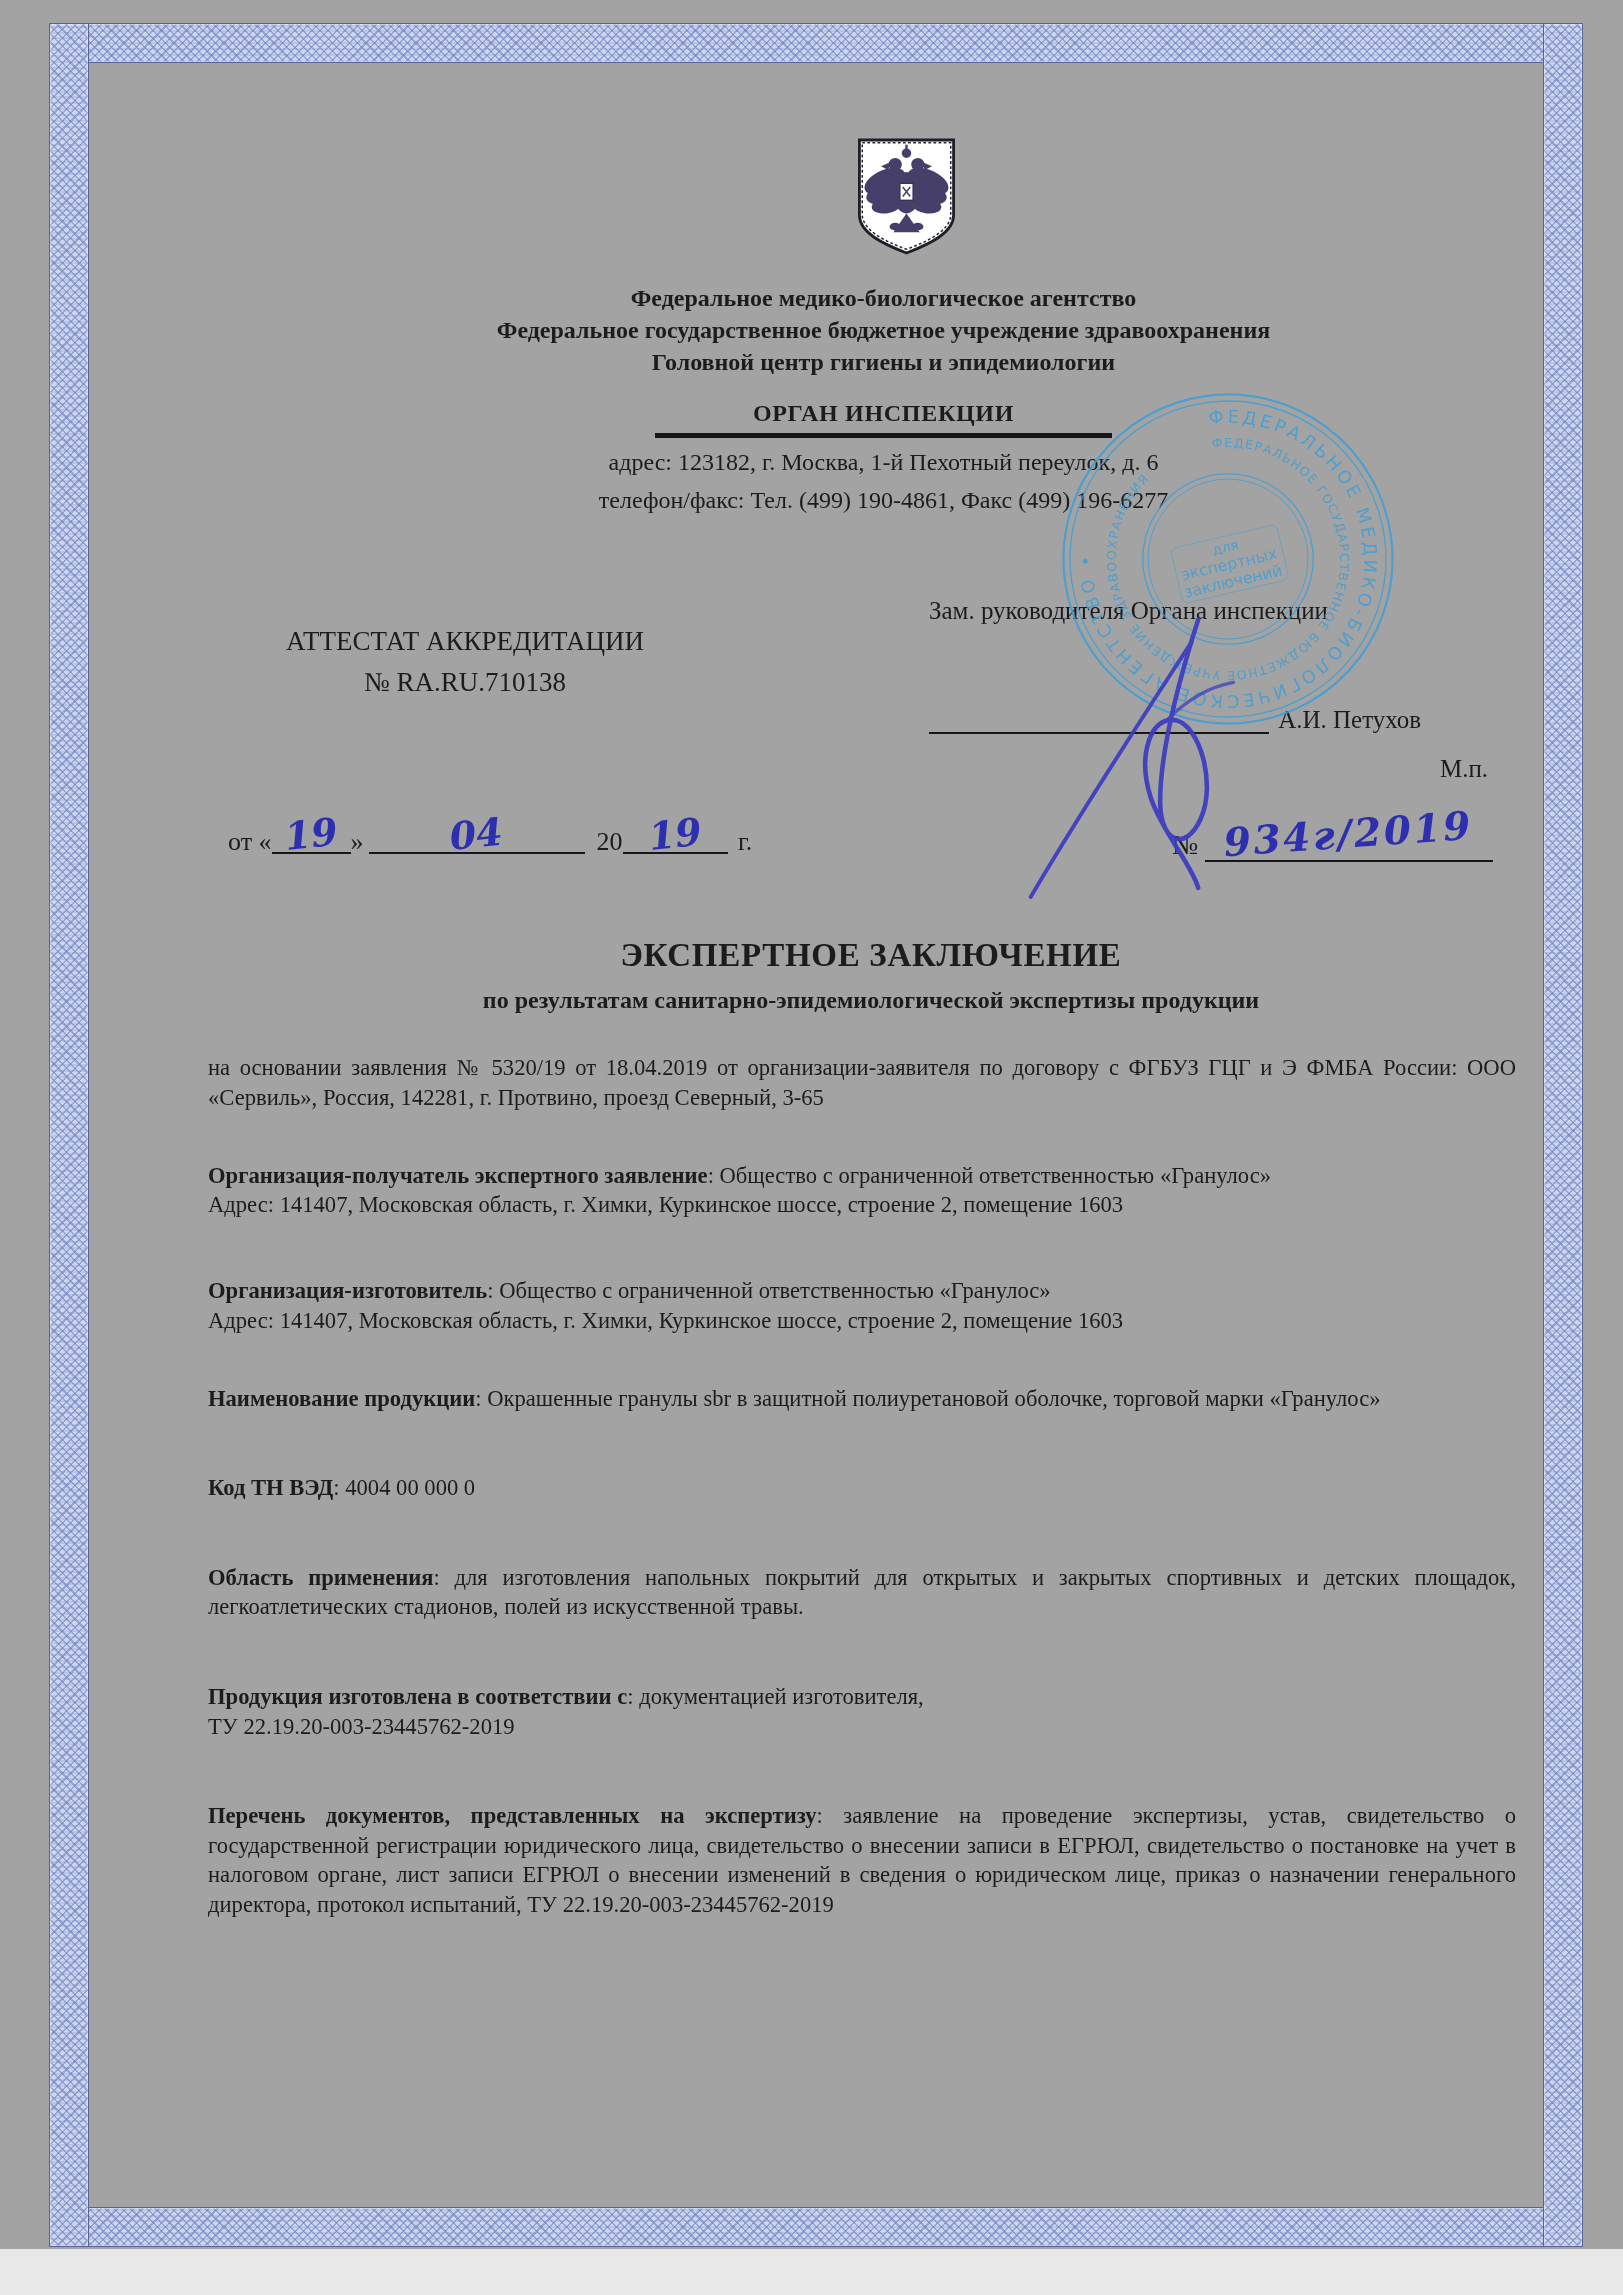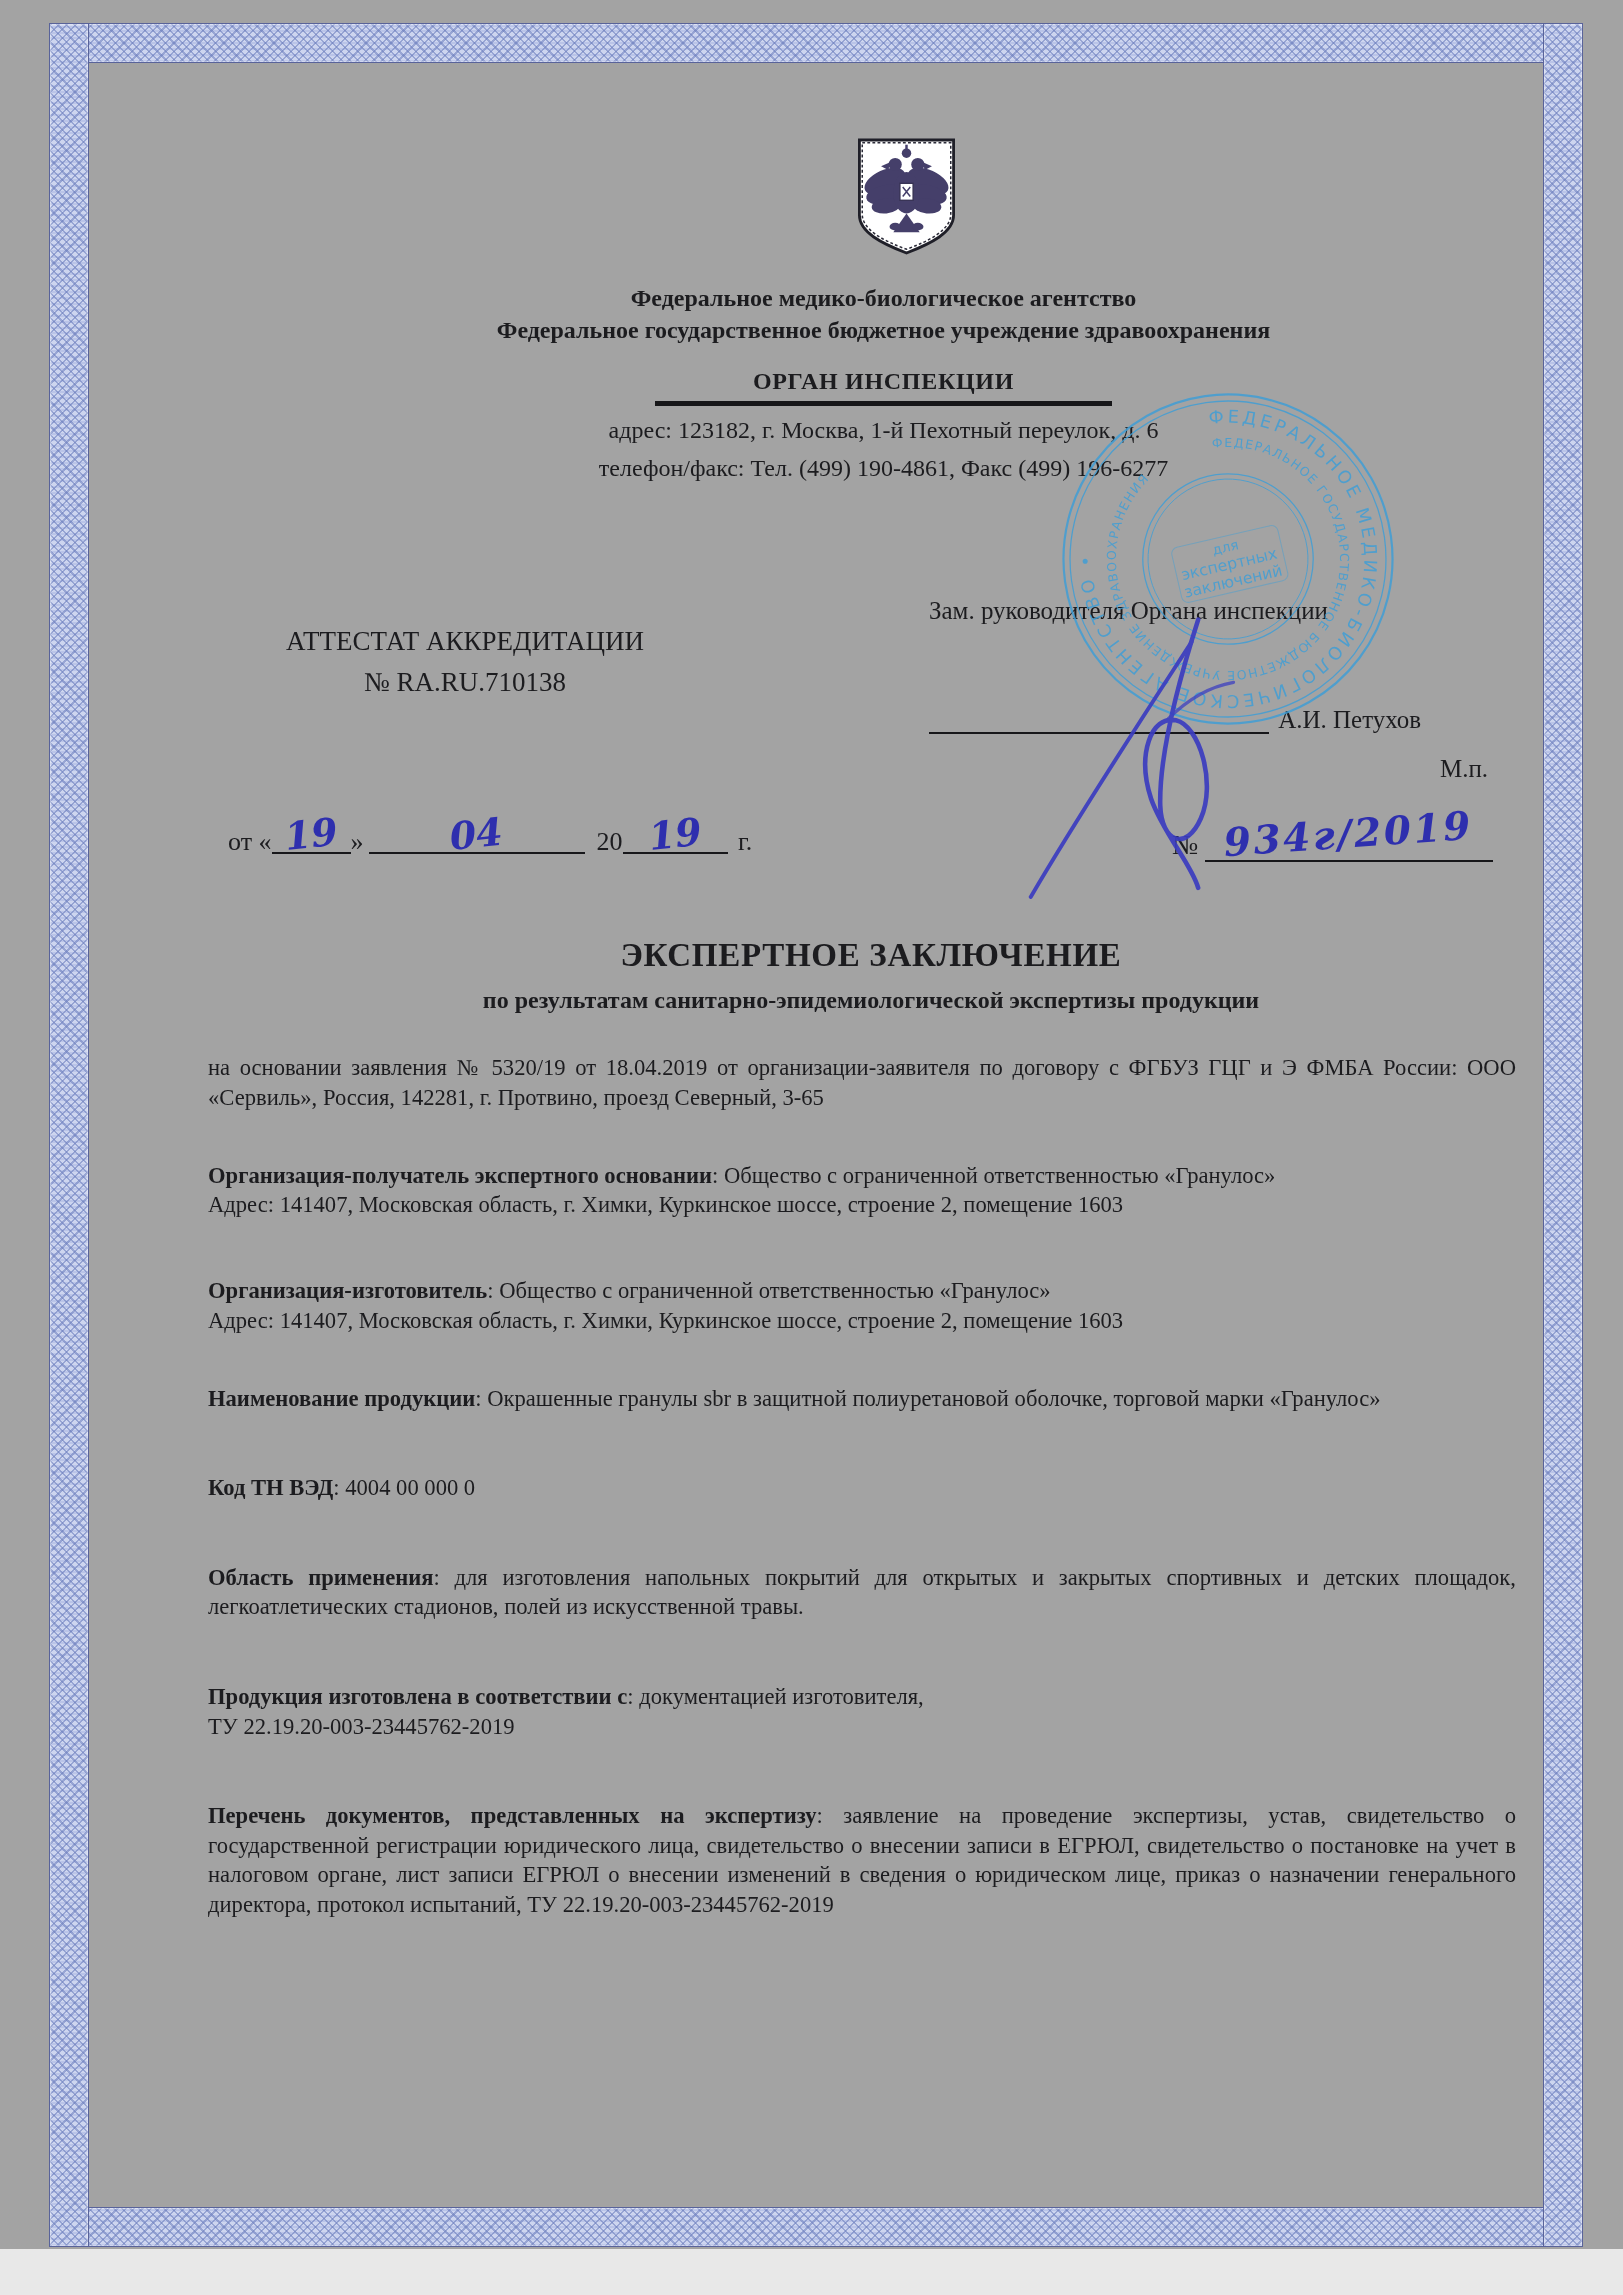--- a/index.html
+++ b/index.html
@@ -127,20 +127,21 @@
       <ellipse cx="48" cy="100" rx="6" ry="4"></ellipse>
       <ellipse cx="72" cy="100" rx="6" ry="4"></ellipse>
     </g>
     <rect x="53" y="54" width="14" height="18" fill="#ffffff" stroke="#353052" stroke-width="1.4"></rect>
     <path d="M56,58 l8,10 M64,58 l-8,10" stroke="#453f6a" stroke-width="1.6"></path>
   </svg>
 
   <div class="header-block">
     <div>Федеральное медико-биологическое агентство</div>
     <div>Федеральное государственное бюджетное учреждение здравоохранения</div>
+    <div>Головной центр гигиены и эпидемиологии</div>
     <div>
       <span class="organ-title">ОРГАН ИНСПЕКЦИИ</span>
     </div>
     <div class="contact-block">
       <div class="contact-line">адрес: 123182, г. Москва, 1-й Пехотный переулок, д. 6</div>
       <div class="contact-line">телефон/факс: Тел. (499) 190-4861, Факс (499) 196-6277</div>
     </div>
   </div>
 
   <div class="accreditation">
@@ -201,21 +202,21 @@
 
   <div class="doc-title">
     <div class="doc-title-main">ЭКСПЕРТНОЕ ЗАКЛЮЧЕНИЕ</div>
     <div class="doc-title-sub">по результатам санитарно-эпидемиологической экспертизы продукции</div>
   </div>
 
   <div class="body-text">
     <p class="jst">на основании заявления № 5320/19 от 18.04.2019 от организации-заявителя по договору с ФГБУЗ ГЦГ и Э ФМБА России: ООО «Сервиль», Россия, 142281, г. Протвино, проезд Северный, 3-65</p>
 
     <p class="p-recipient">
-      <span class="lbl">Организация-получатель экспертного основании</span><span>: Общество с ограниченной ответственностью «Гранулос»</span>
+      <span class="lbl">Организация-получатель экспертного заявление</span><span>: Общество с ограниченной ответственностью «Гранулос»</span>
       <span style="display:block">Адрес: 141407, Московская область, г. Химки, Куркинское шоссе, строение 2, помещение 1603</span>
     </p>
 
     <p>
       <span class="lbl">Организация-изготовитель</span><span>: Общество с ограниченной ответственностью «Гранулос»</span>
       <span style="display:block">Адрес: 141407, Московская область, г. Химки, Куркинское шоссе, строение 2, помещение 1603</span>
     </p>
 
     <p class="p-product">
       <span class="lbl">Наименование продукции</span><span>: Окрашенные гранулы sbr в защитной полиуретановой оболочке, торговой марки «Гранулос»</span>

